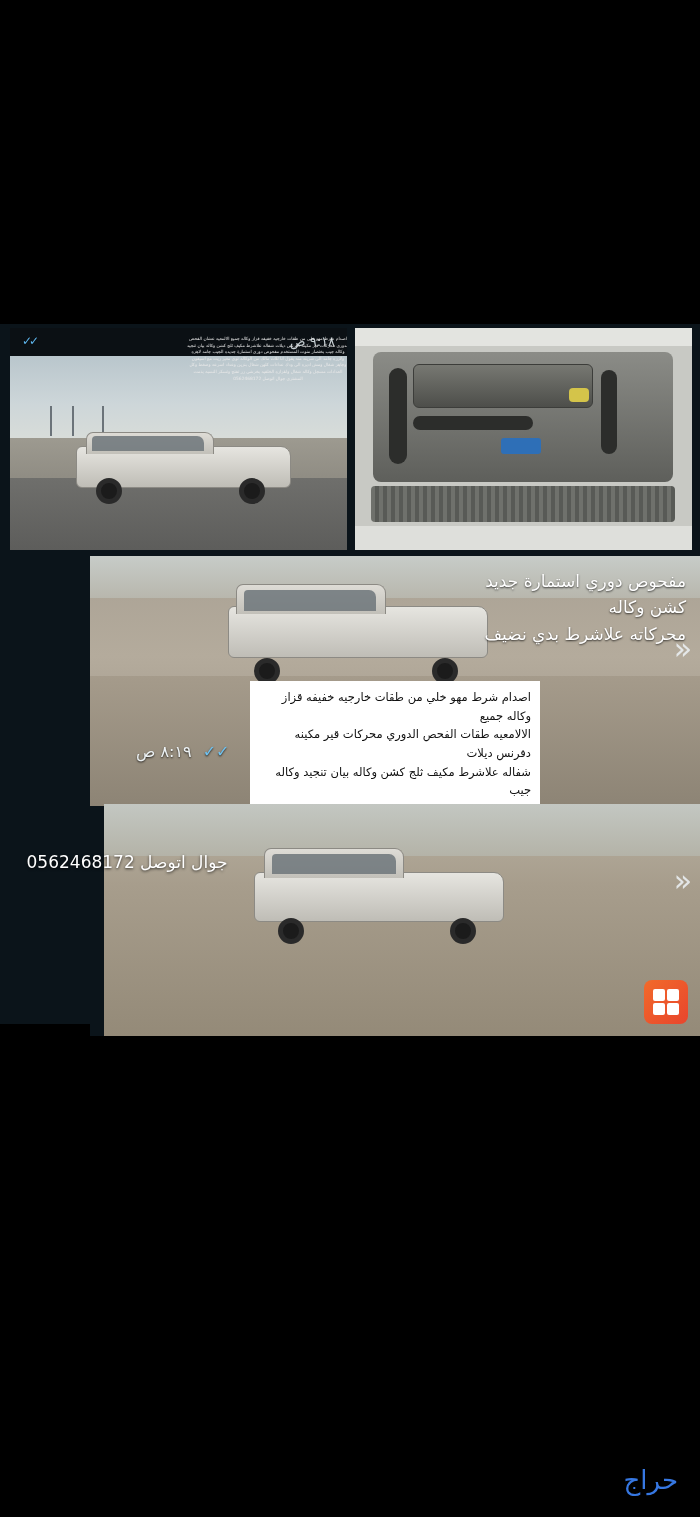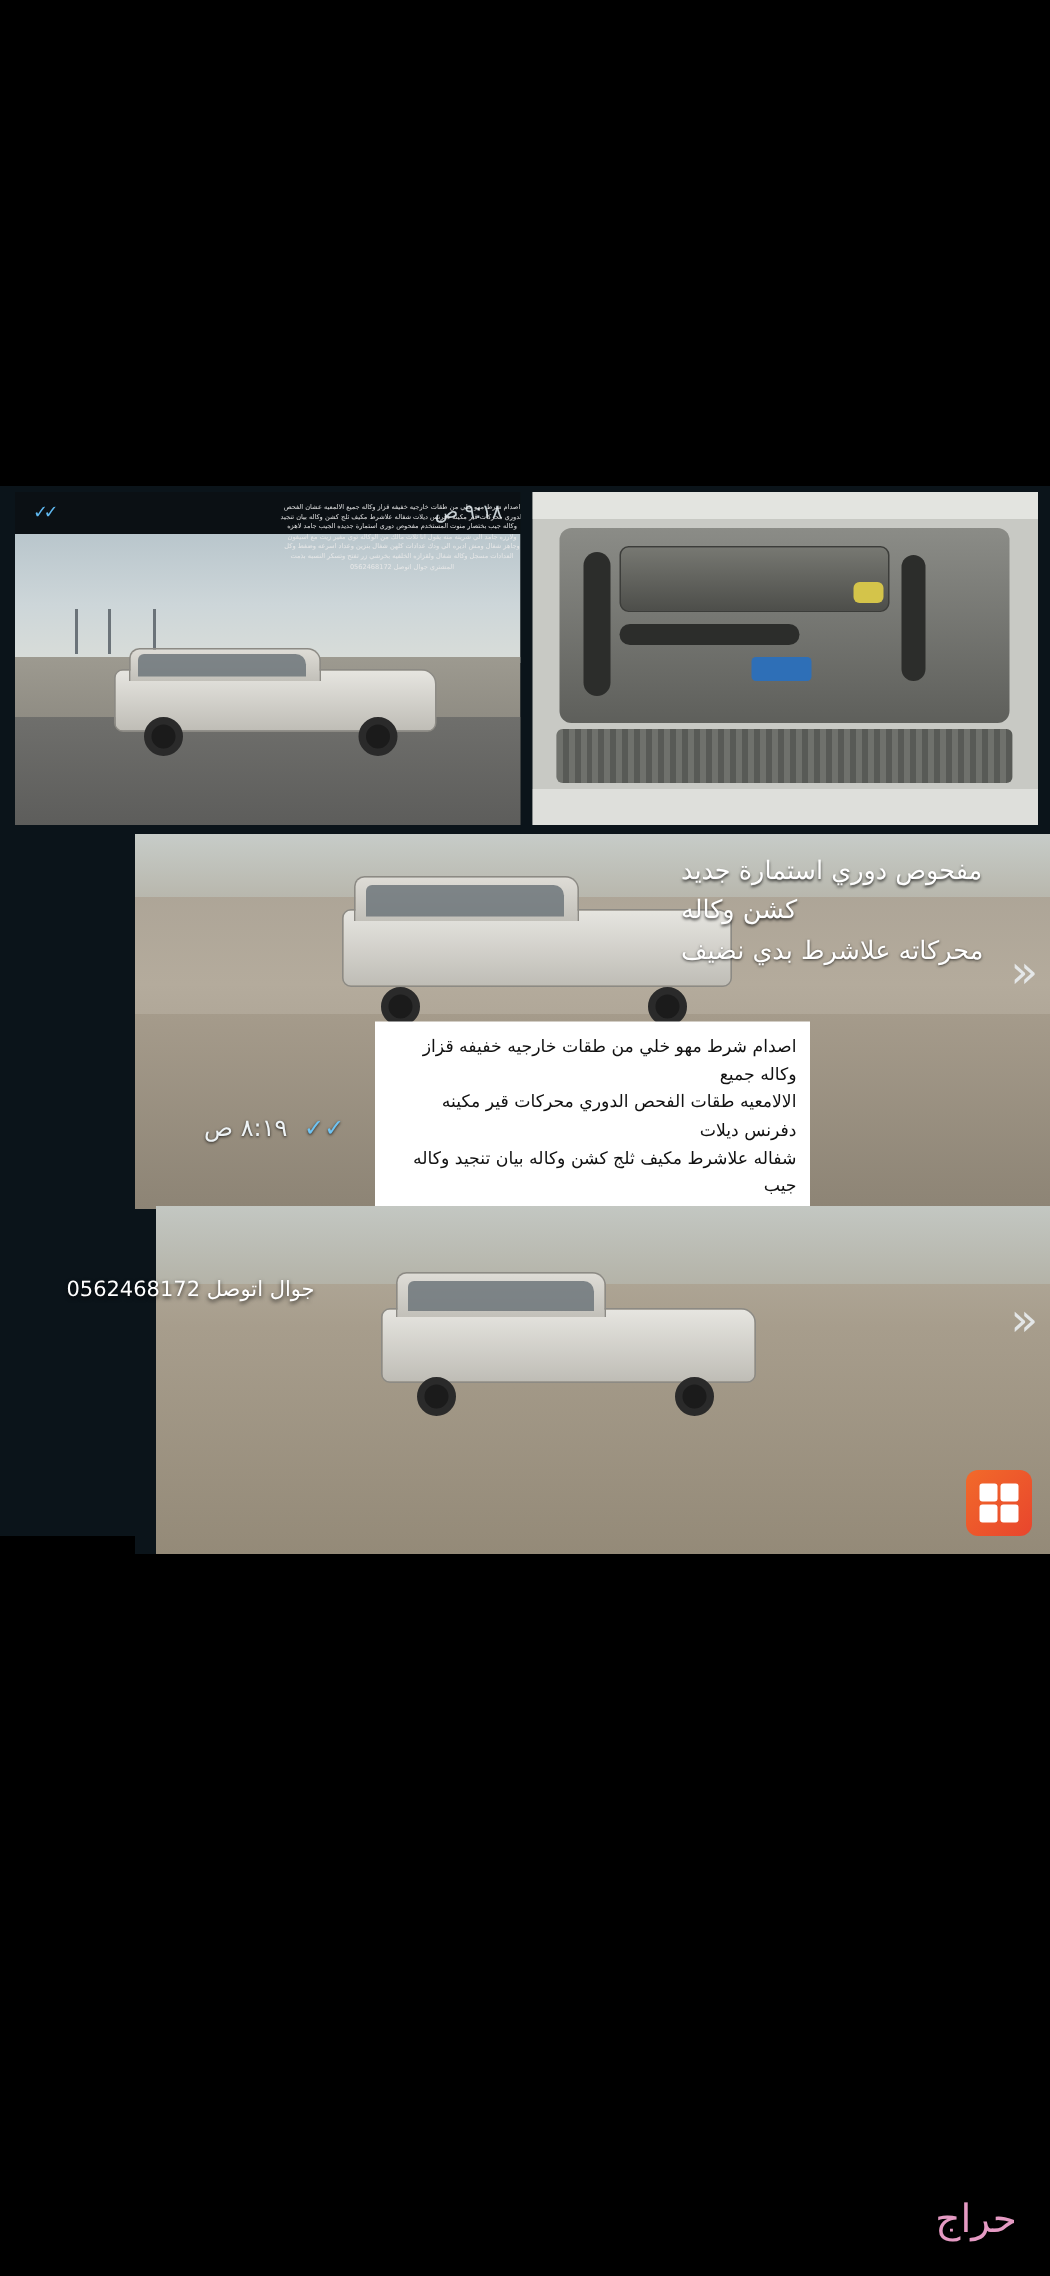--- a/index.html
+++ b/index.html
@@ -226,21 +226,21 @@
 
   
   .cap-right {
     position: absolute;
     right: 14px;
     top: 244px;
     width: 232px;
     color: #ffffff;
     font-size: 17px;
     line-height: 1.55;
-    text-align: left;
+    text-align: right;
     direction: rtl;
     text-shadow: 0 1px 2px rgba(0,0,0,.7);
   }
 
   
   .textbox {
     position: absolute;
     left: 250px;
     top: 357px;
     width: 290px;
@@ -296,21 +296,21 @@
   }
   .badge-app .grid i { background: #fff; border-radius: 2px; display:block; }
 
   
   .cap-phone {
     position: absolute;
     left: 22px;
     top: 528px;
     width: 210px;
     color: #ffffff;
-    font-size: 14px;
+    font-size: 17px;
     direction: rtl;
     text-align: center;
     text-shadow: 0 1px 3px rgba(0,0,0,.75);
   }
 
   
   .mid-stamp {
     position: absolute;
     left: 136px;
     top: 418px;
@@ -333,21 +333,21 @@
     direction: rtl;
     text-align: center;
     opacity: .95;
   }
 
   
   .watermark {
     position: absolute;
     right: 22px;
     bottom: 22px;
-    color: #f9a8d4;
+    color: #3b82f6;
     font-size: 26px;
     direction: rtl;
     letter-spacing: 1px;
     opacity: .92;
   }
 </style>
 </head>
 <body>
 
 <div id="page">

